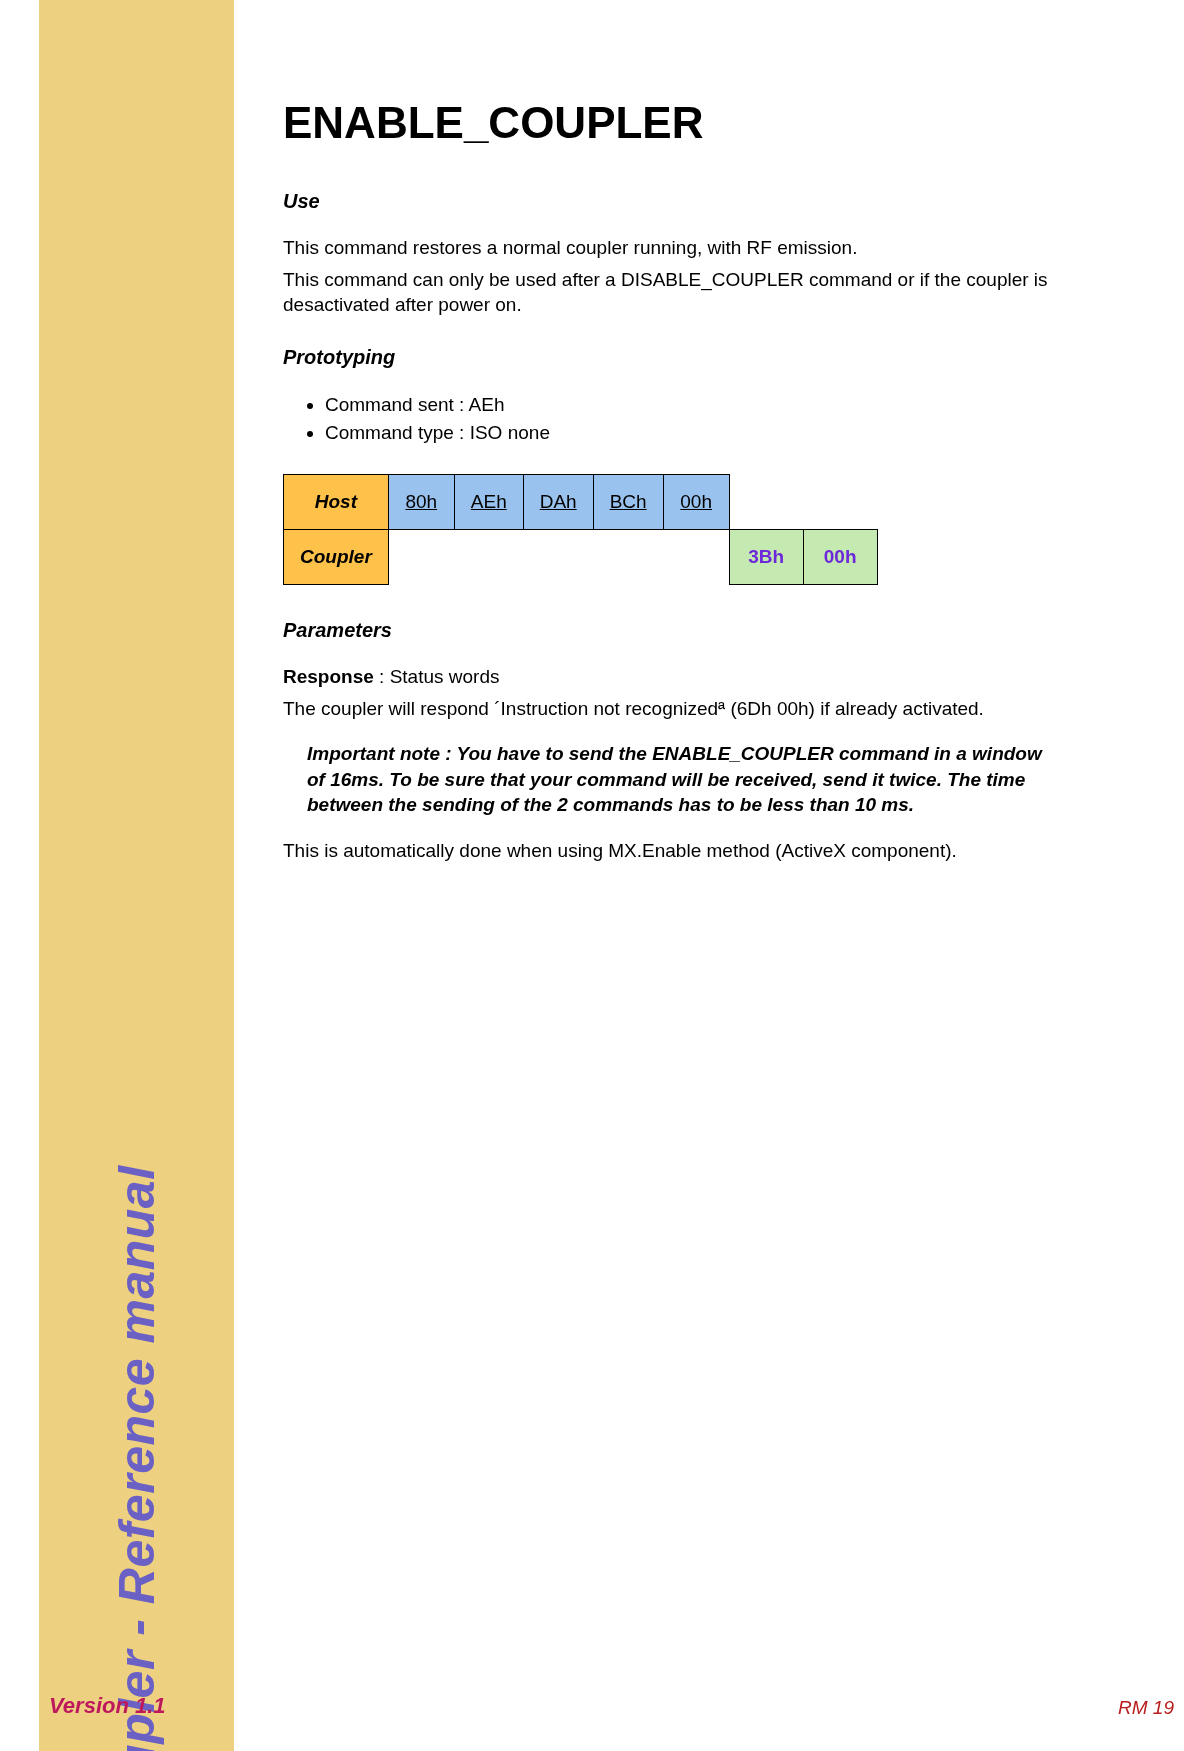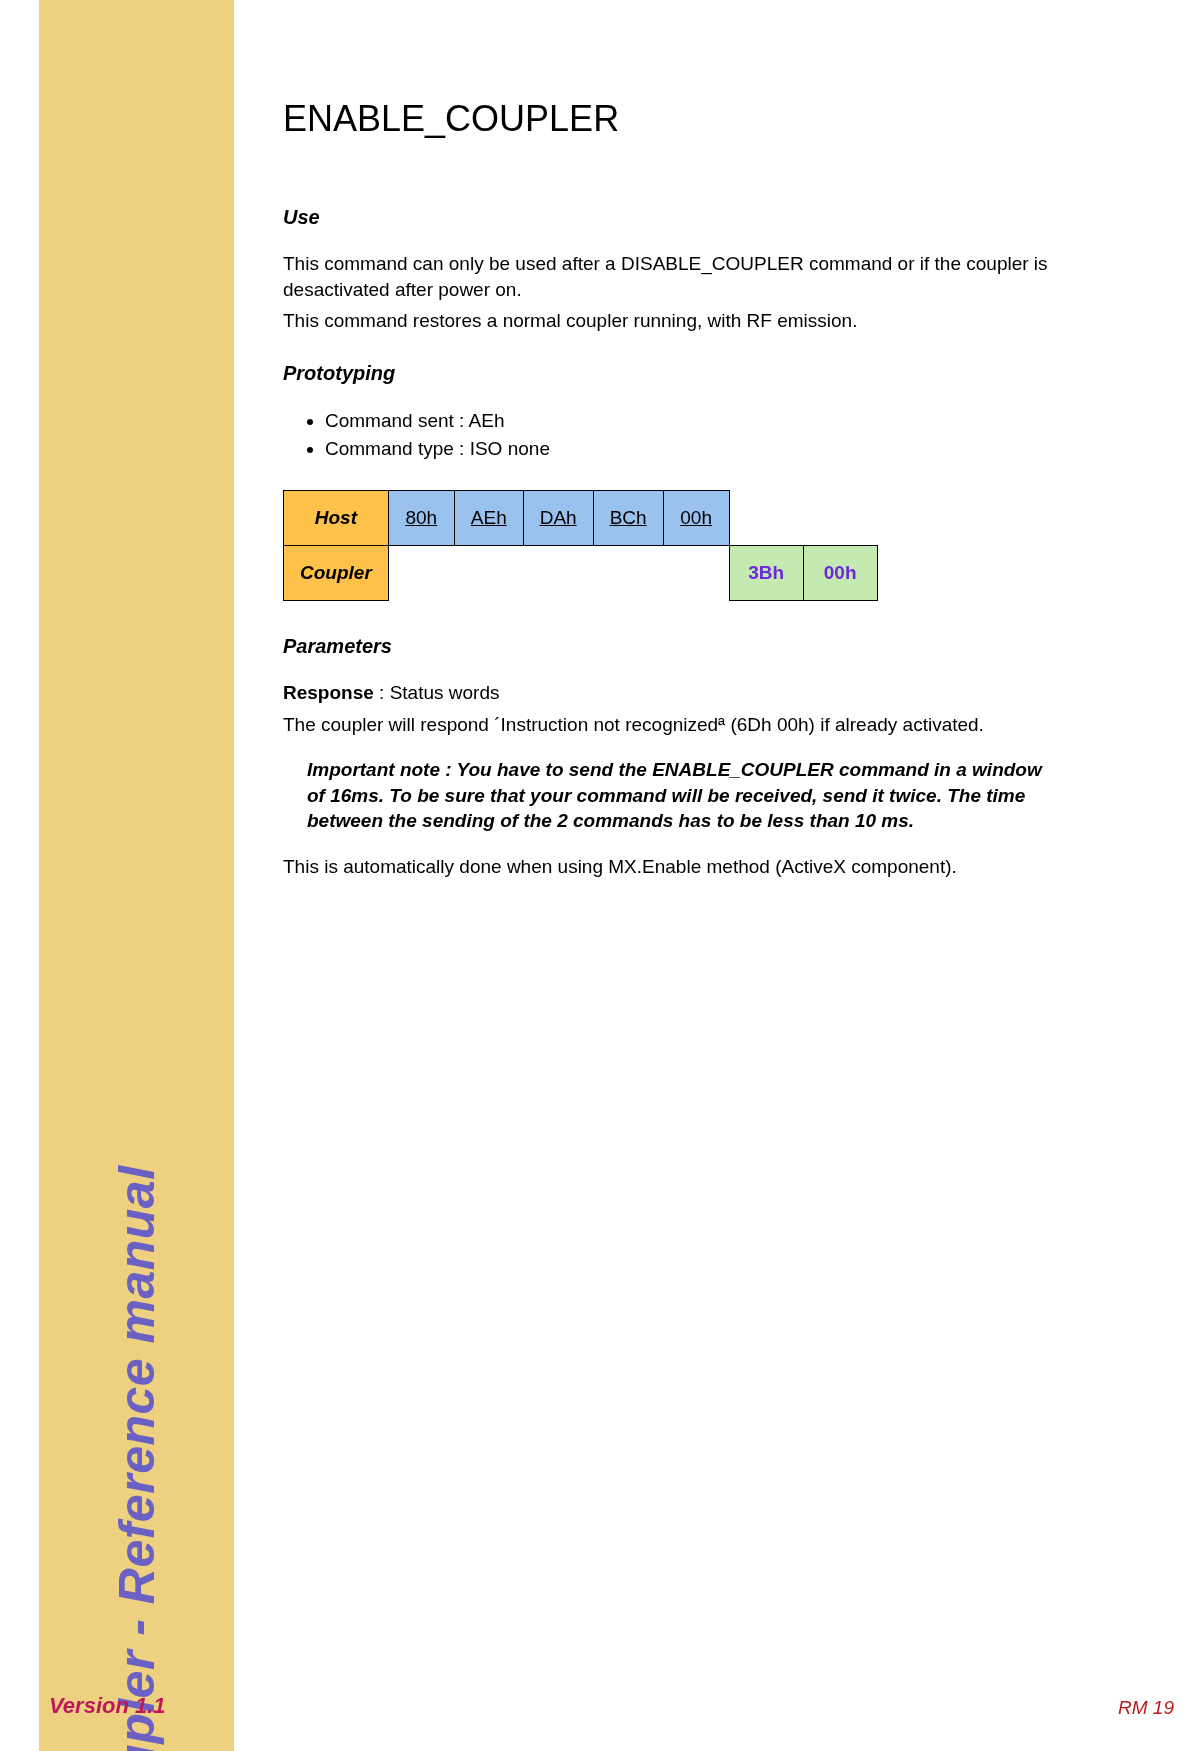--- a/index.html
+++ b/index.html
@@ -28,21 +28,21 @@
     font-weight: bold;
     font-size: 22px;
   }
   .content {
     position: absolute;
     left: 283px;
     top: 98px;
     width: 780px;
     color: #000;
   }
-  h1 { font-size: 36px; font-weight: normal; margin-bottom: 66px; }
+  h1 { font-size: 44px; font-weight: bold; margin-bottom: 42px; }
   h2 { font-size: 20px; font-style: italic; font-weight: bold; color: #000; margin-bottom: 22px; margin-top: 10px; }
   p { font-size: 19px; line-height: 1.35; margin-bottom: 6px; }
   .block { margin-bottom: 28px; }
   ul { list-style: disc; padding-left: 42px; margin-bottom: 26px; }
   li { font-size: 19px; line-height: 1.5; }
   .proto-table { border-collapse: collapse; margin-bottom: 34px; }
   .proto-table td {
     border: 1px solid #000;
     height: 38px;
     text-align: center;
@@ -73,22 +73,22 @@
   <div class="side-bar">
     <div class="side-title">Coupler - Reference manual</div>
     <div class="side-version">Version 1.1</div>
   </div>
 
   <div class="content">
     <h1>ENABLE_COUPLER</h1>
 
     <h2>Use</h2>
     <div class="block">
+      <p>This command restores a normal coupler running, with RF emission.</p>
       <p>This command can only be used after a DISABLE_COUPLER command or if the coupler is desactivated after power on.</p>
-      <p>This command restores a normal coupler running, with RF emission.</p>
     </div>
 
     <h2>Prototyping</h2>
     <ul>
       <li>Command sent : AEh</li>
       <li>Command type : ISO none</li>
     </ul>
 
     <table class="proto-table">
       <tbody>

